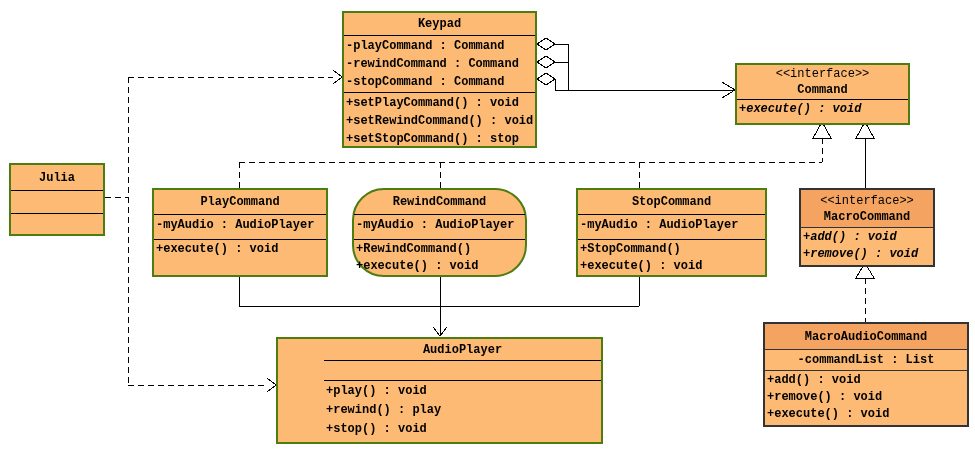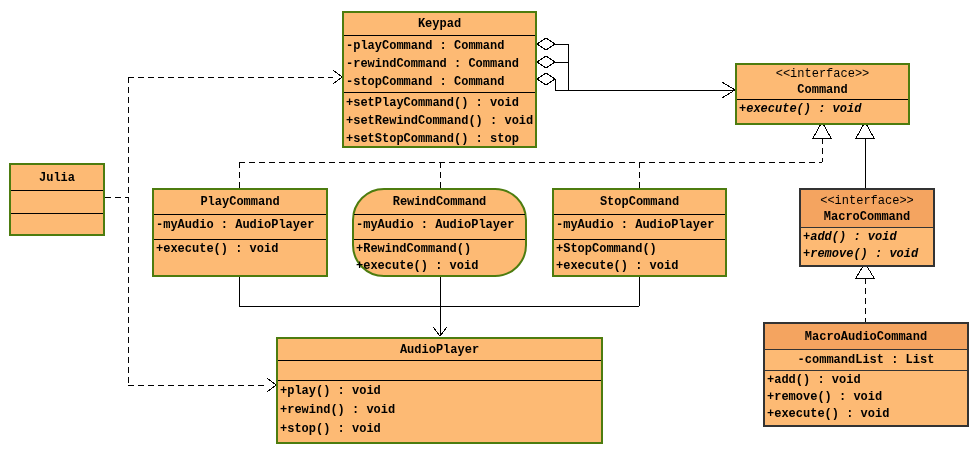--- a/index.html
+++ b/index.html
@@ -123,41 +123,41 @@
     </div>
     <div class="section" style="height:25px;">
       <div class="member">-myAudio : AudioPlayer</div>
     </div>
     <div class="section m17" style="height:36px;">
       <div class="member">+RewindCommand()</div>
       <div class="member">+execute() : void</div>
     </div>
   </div>
 
-  <div class="uml-class" style="left:552px; top:188px; width:175px;">
+  <div class="uml-class" style="left:576px; top:188px; width:191px;">
     <div class="ctitle" style="height:24px;">
       <span class="cname">StopCommand</span>
     </div>
     <div class="section" style="height:25px;">
       <div class="member">-myAudio : AudioPlayer</div>
     </div>
     <div class="section m17" style="height:36px;">
       <div class="member">+StopCommand()</div>
       <div class="member">+execute() : void</div>
     </div>
   </div>
 
-  <div class="uml-class" style="left:276px; top:337px; width:327px;">
+  <div class="uml-class" style="left:276px; top:337px; width:327px;padding-left:46px;">
     <div class="ctitle" style="height:21px;">
       <span class="cname">AudioPlayer</span>
     </div>
     <div class="section" style="height:20px;"></div>
     <div class="section m19" style="height:62px;">
       <div class="member">+play() : void</div>
-      <div class="member">+rewind() : void</div>
+      <div class="member">+rewind() : play</div>
       <div class="member">+stop() : void</div>
     </div>
   </div>
 
   <div class="uml-class orange-border" style="left:799px; top:188px; width:136px;">
     <div class="ctitle orange" style="height:37px;">
       <span class="stereo" style="font-weight:normal;">&lt;&lt;interface&gt;&gt;</span>
       <span class="cname">MacroCommand</span>
     </div>
     <div class="section italic m17" style="height:38px; border-top-color:#333;">

